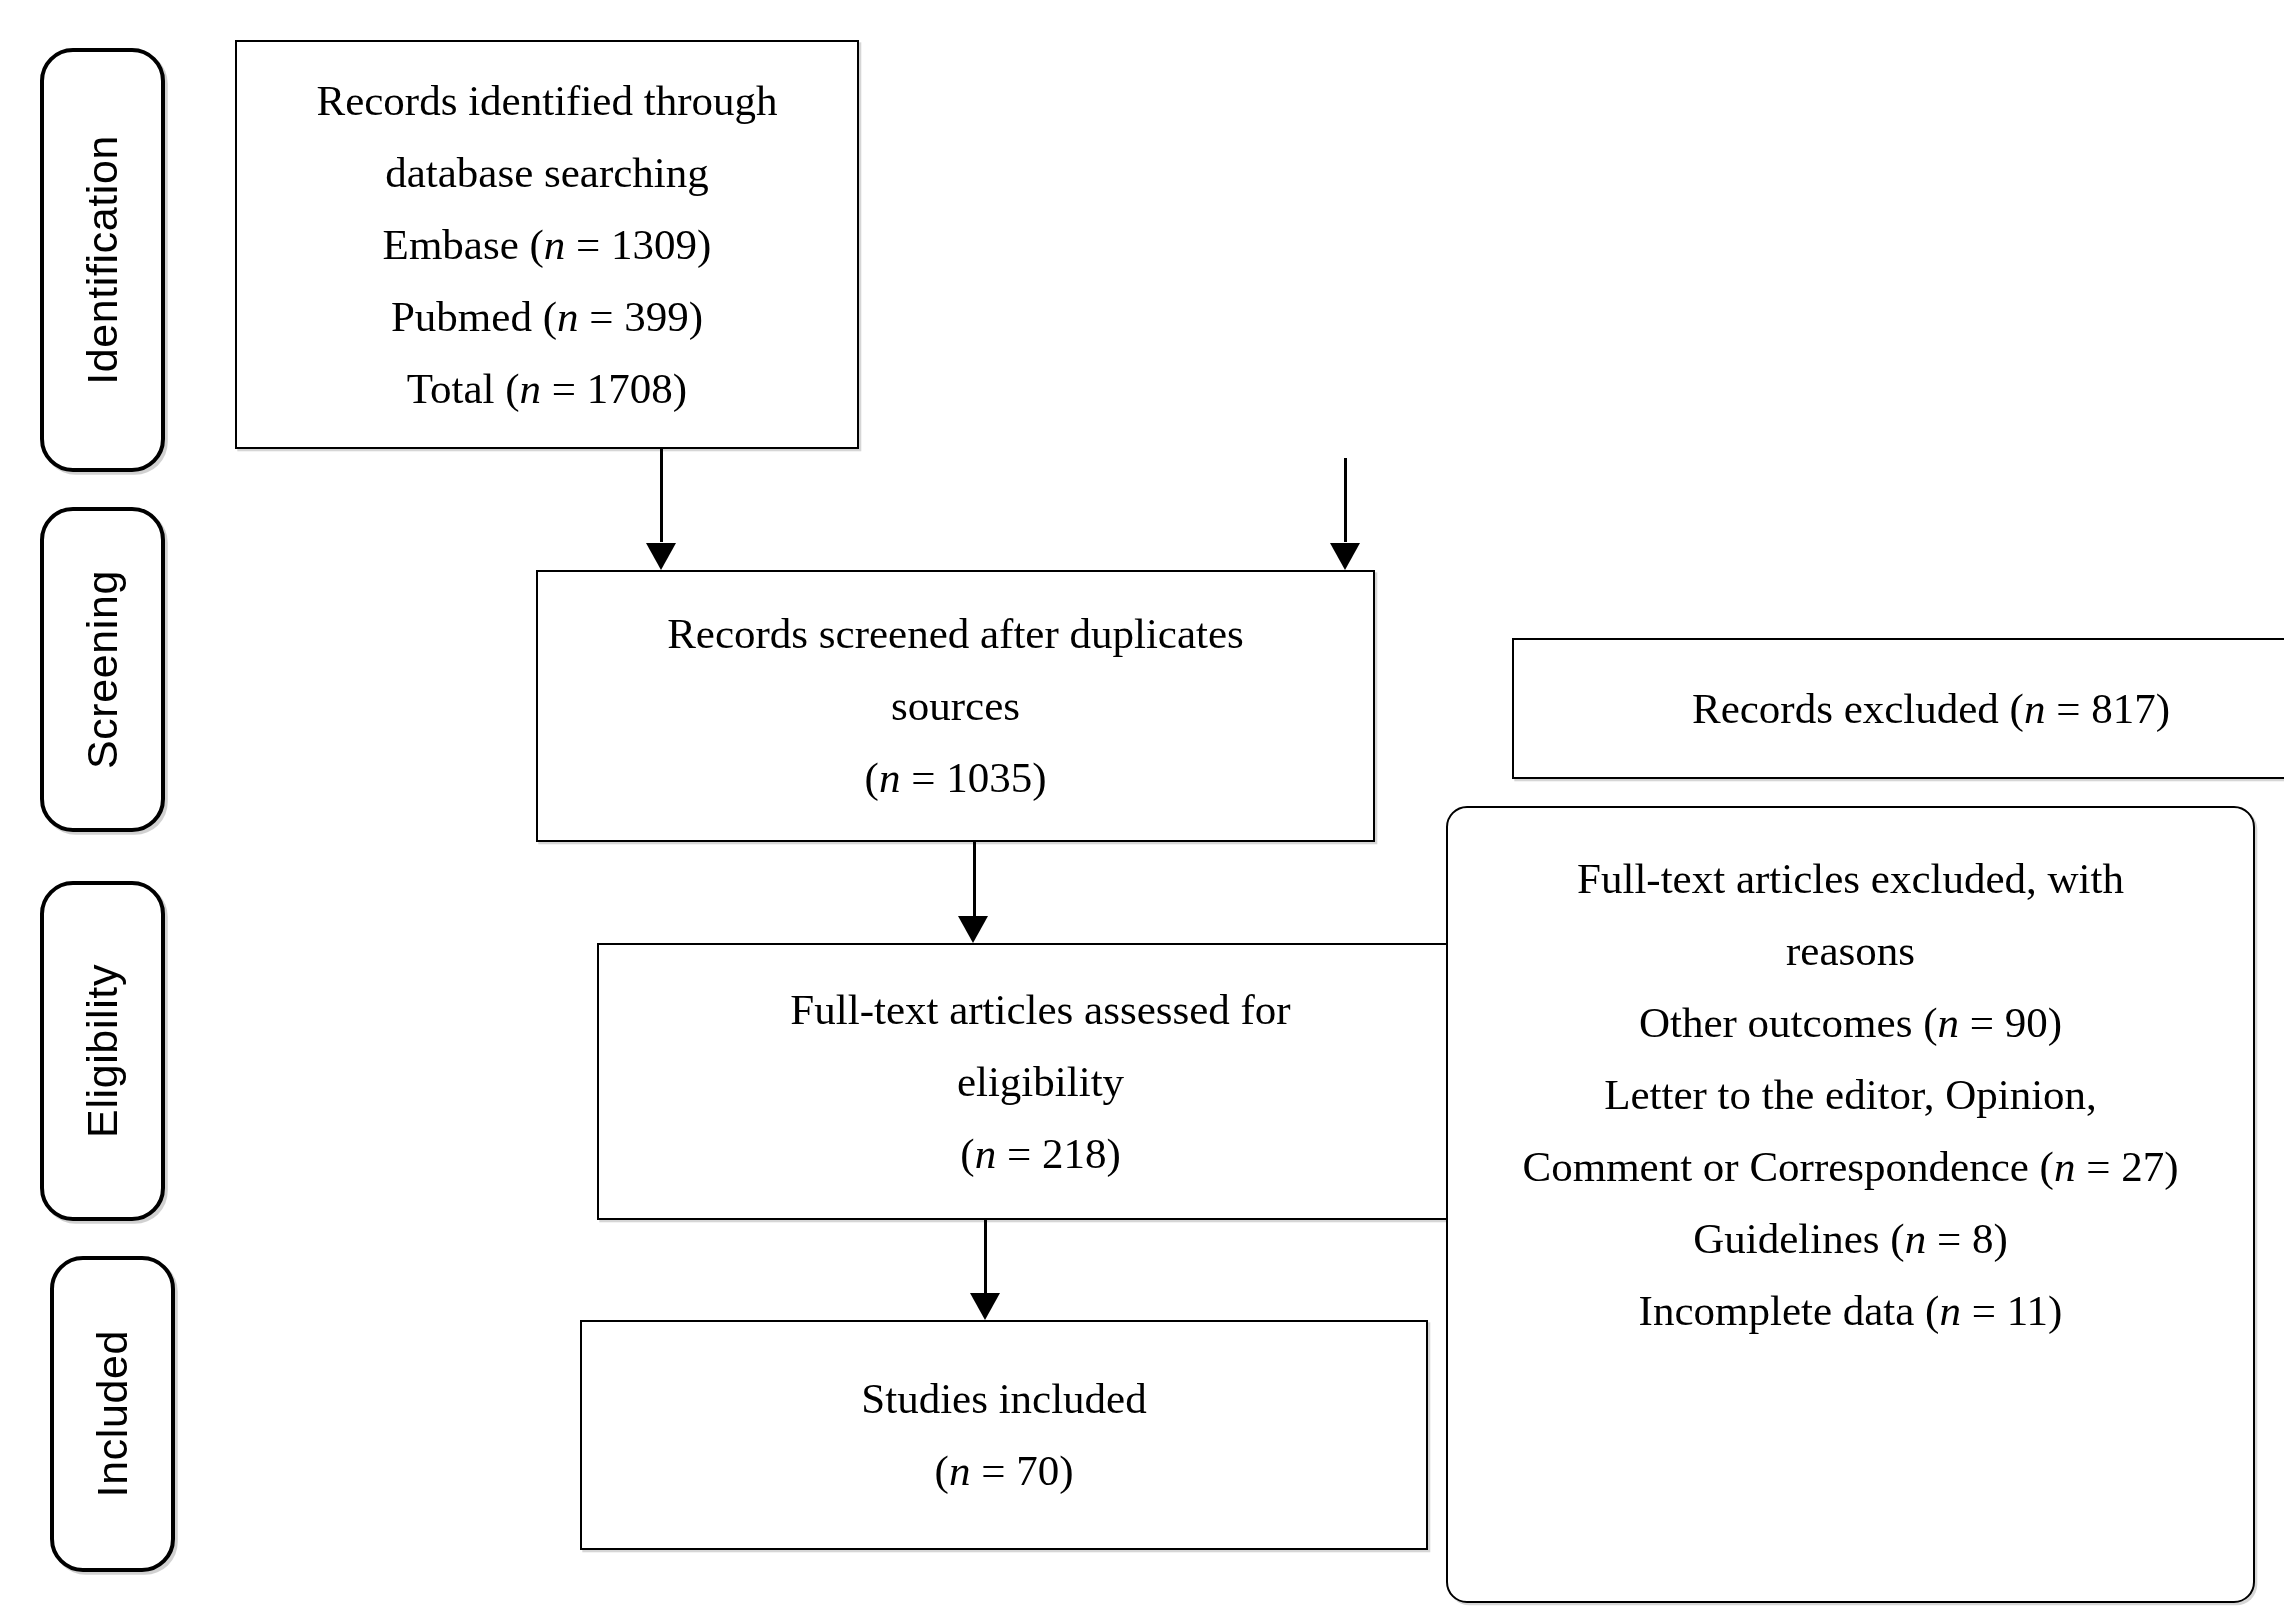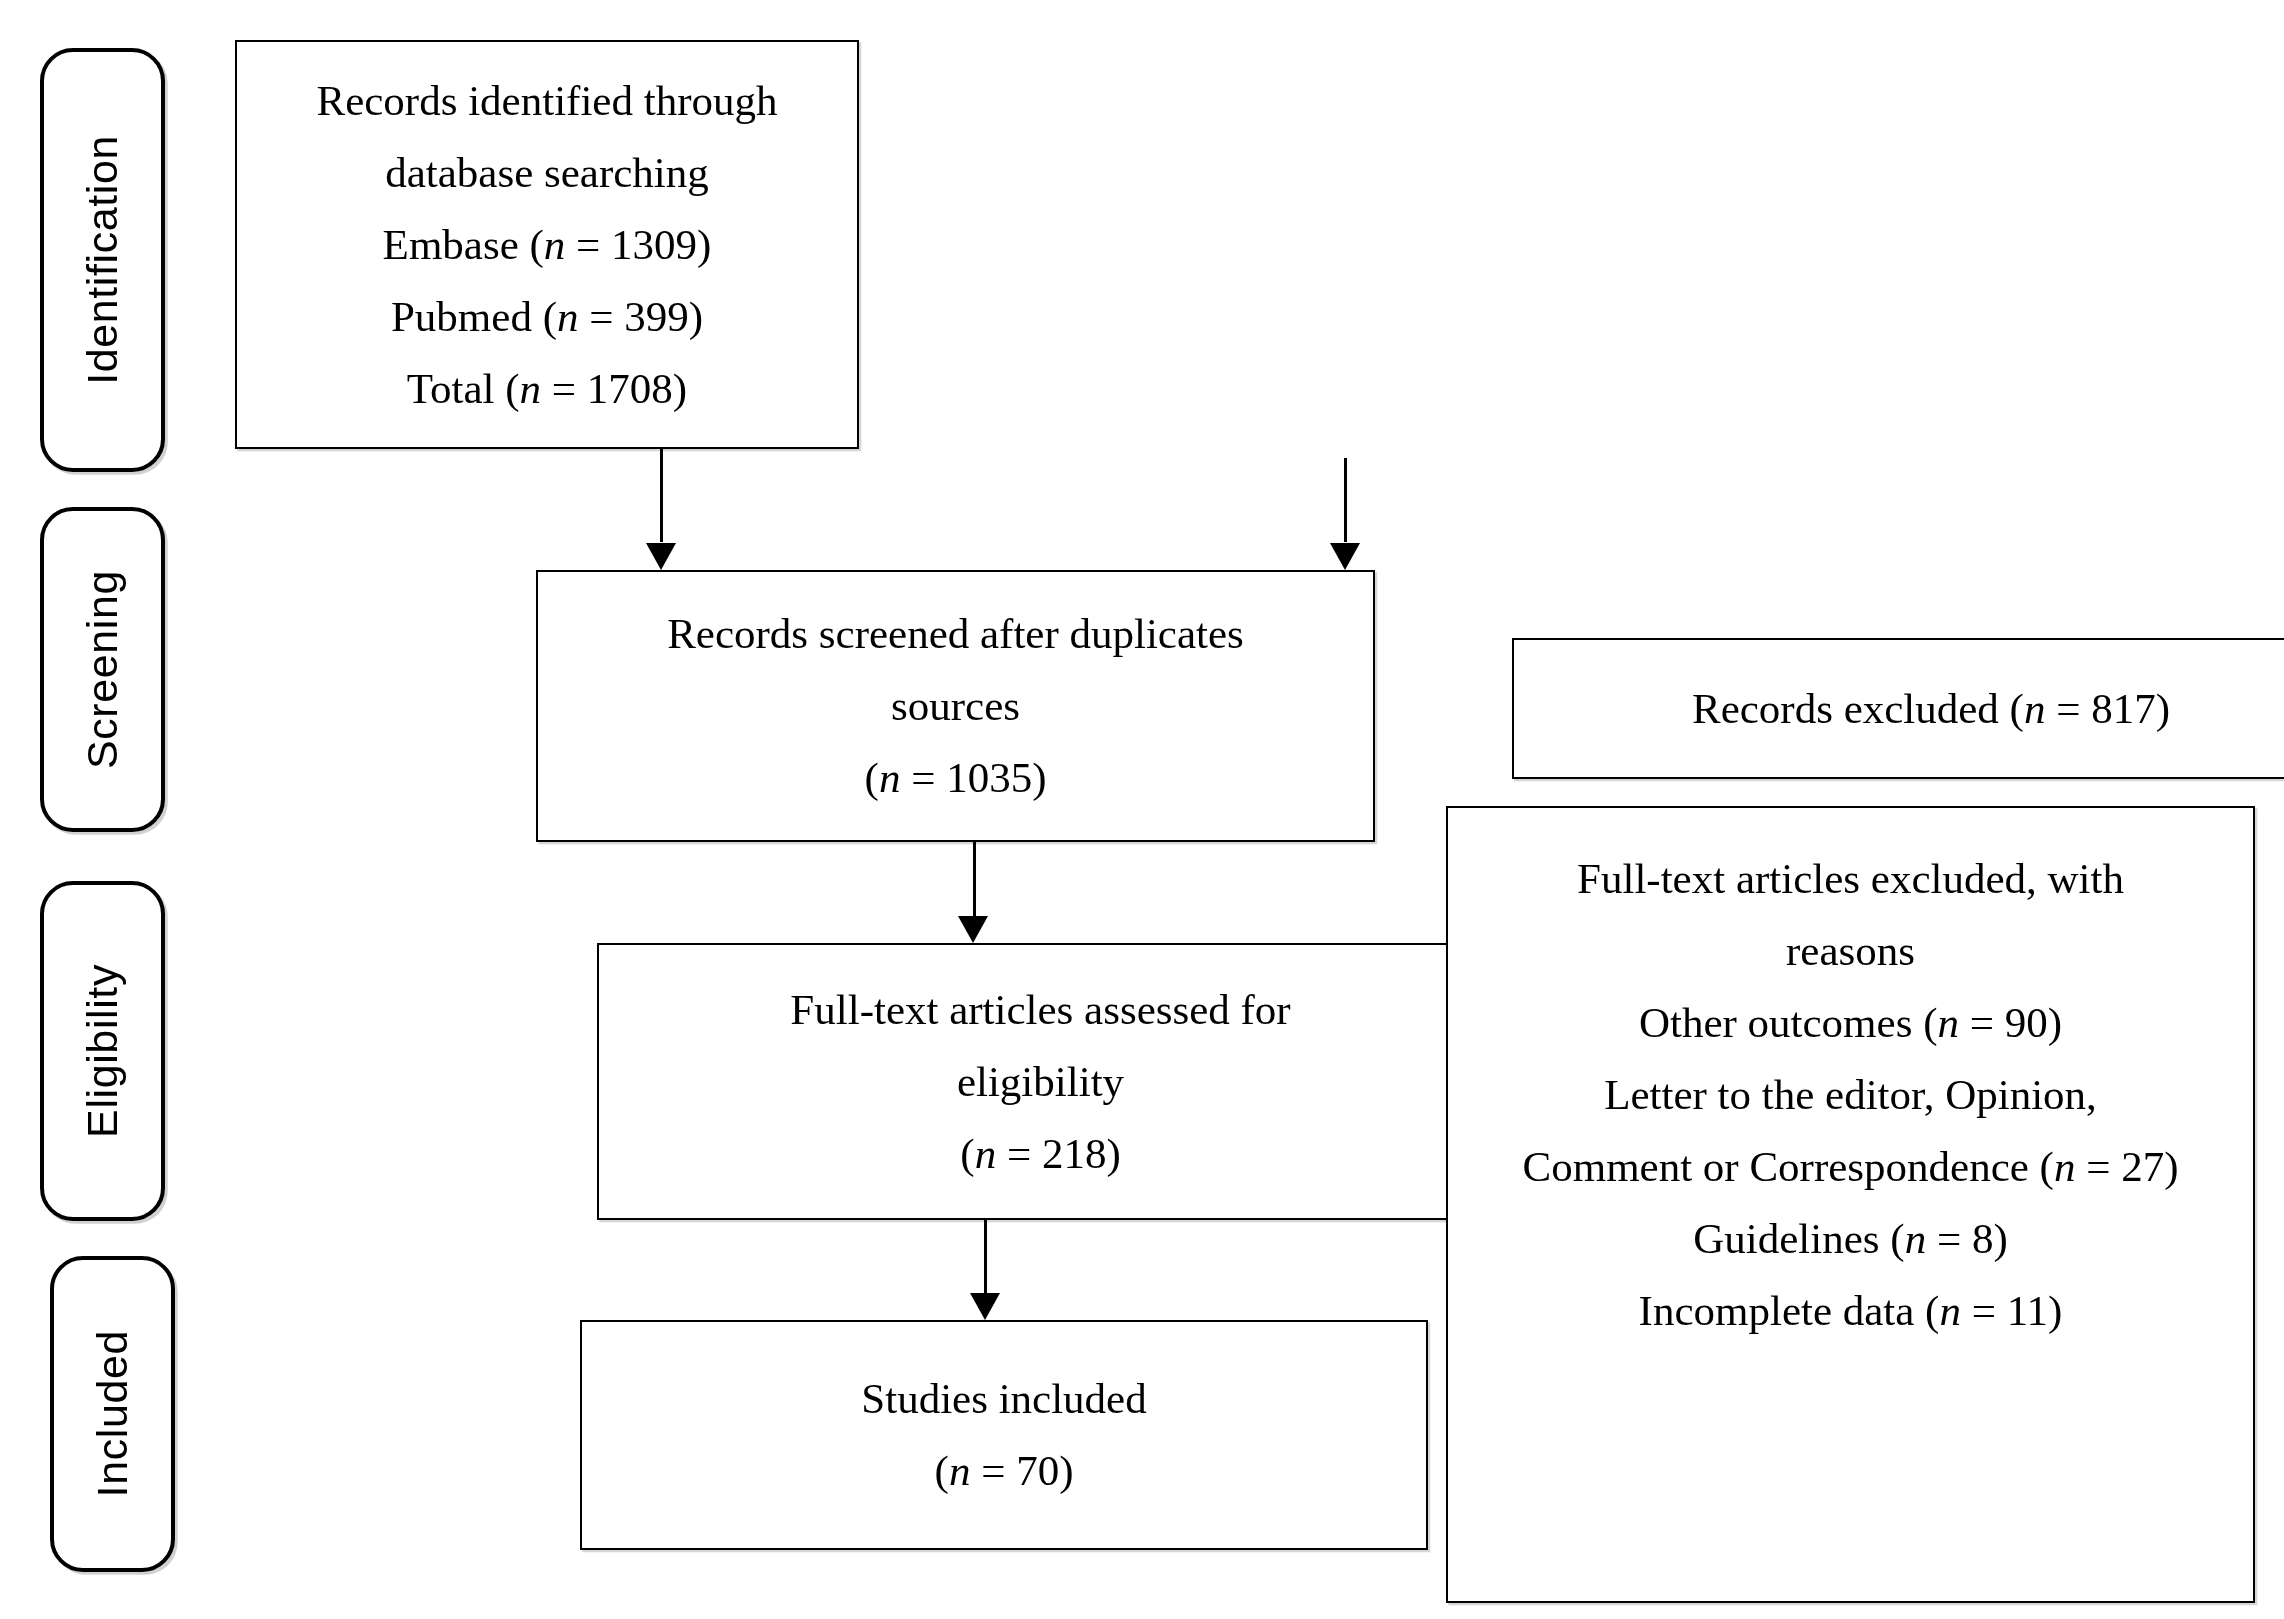--- a/index.html
+++ b/index.html
@@ -46,21 +46,21 @@
     font-size:43px;
     line-height:72px;
     box-shadow:2.3px 2.3px 0 rgba(0,0,0,0.16);
   }
   .fbox .line{white-space:nowrap;}
   #bx-identified{left:195px;top:40px;width:624px;height:409px;margin-left:40px;}
   #bx-additional{left:1072px;top:191px;width:858px;height:267px;}
   #bx-screened{left:536px;top:570px;width:839px;height:272px;}
   #bx-excluded{left:1512px;top:638px;width:838px;height:141px;}
   #bx-assessed{left:597px;top:943px;width:887px;height:277px;}
-  #bx-ftexcluded{left:1446px;top:806px;width:809px;height:797px;justify-content:flex-start;padding-top:35px;}
+  #bx-ftexcluded{left:1446px;top:806px;width:809px;height:797px;justify-content:flex-start;padding-top:35px;border-radius:21px;}
   #bx-studies{left:580px;top:1320px;width:848px;height:230px;}
 
   
   .aline{position:absolute;width:2.8px;background:#000000;}
   .ahead{
     position:absolute;width:0;height:0;
     border-left:15.4px solid transparent;
     border-right:15.4px solid transparent;
     border-top:27px solid #000000;
   }

